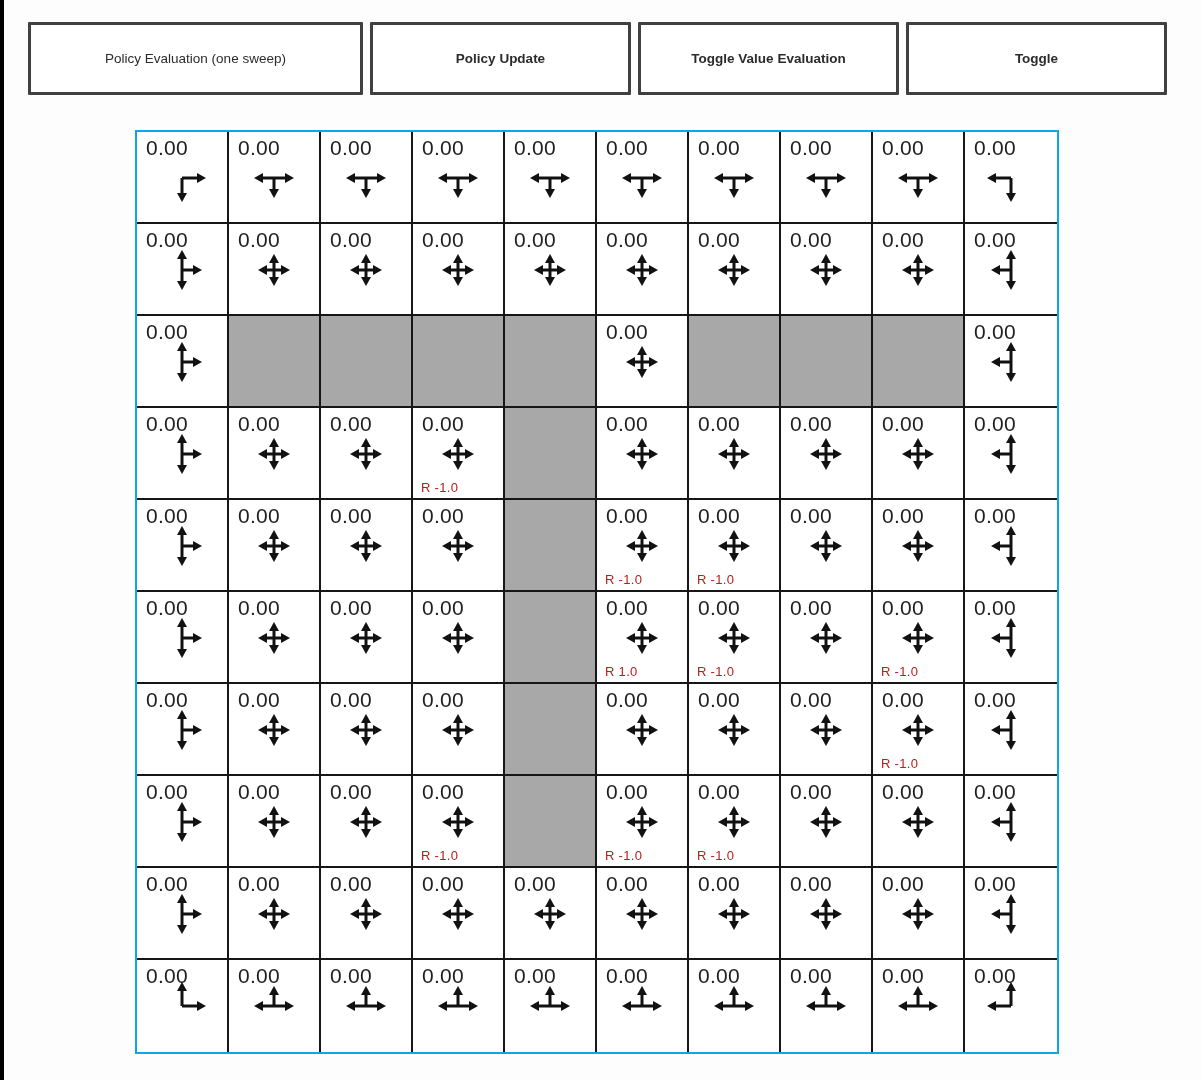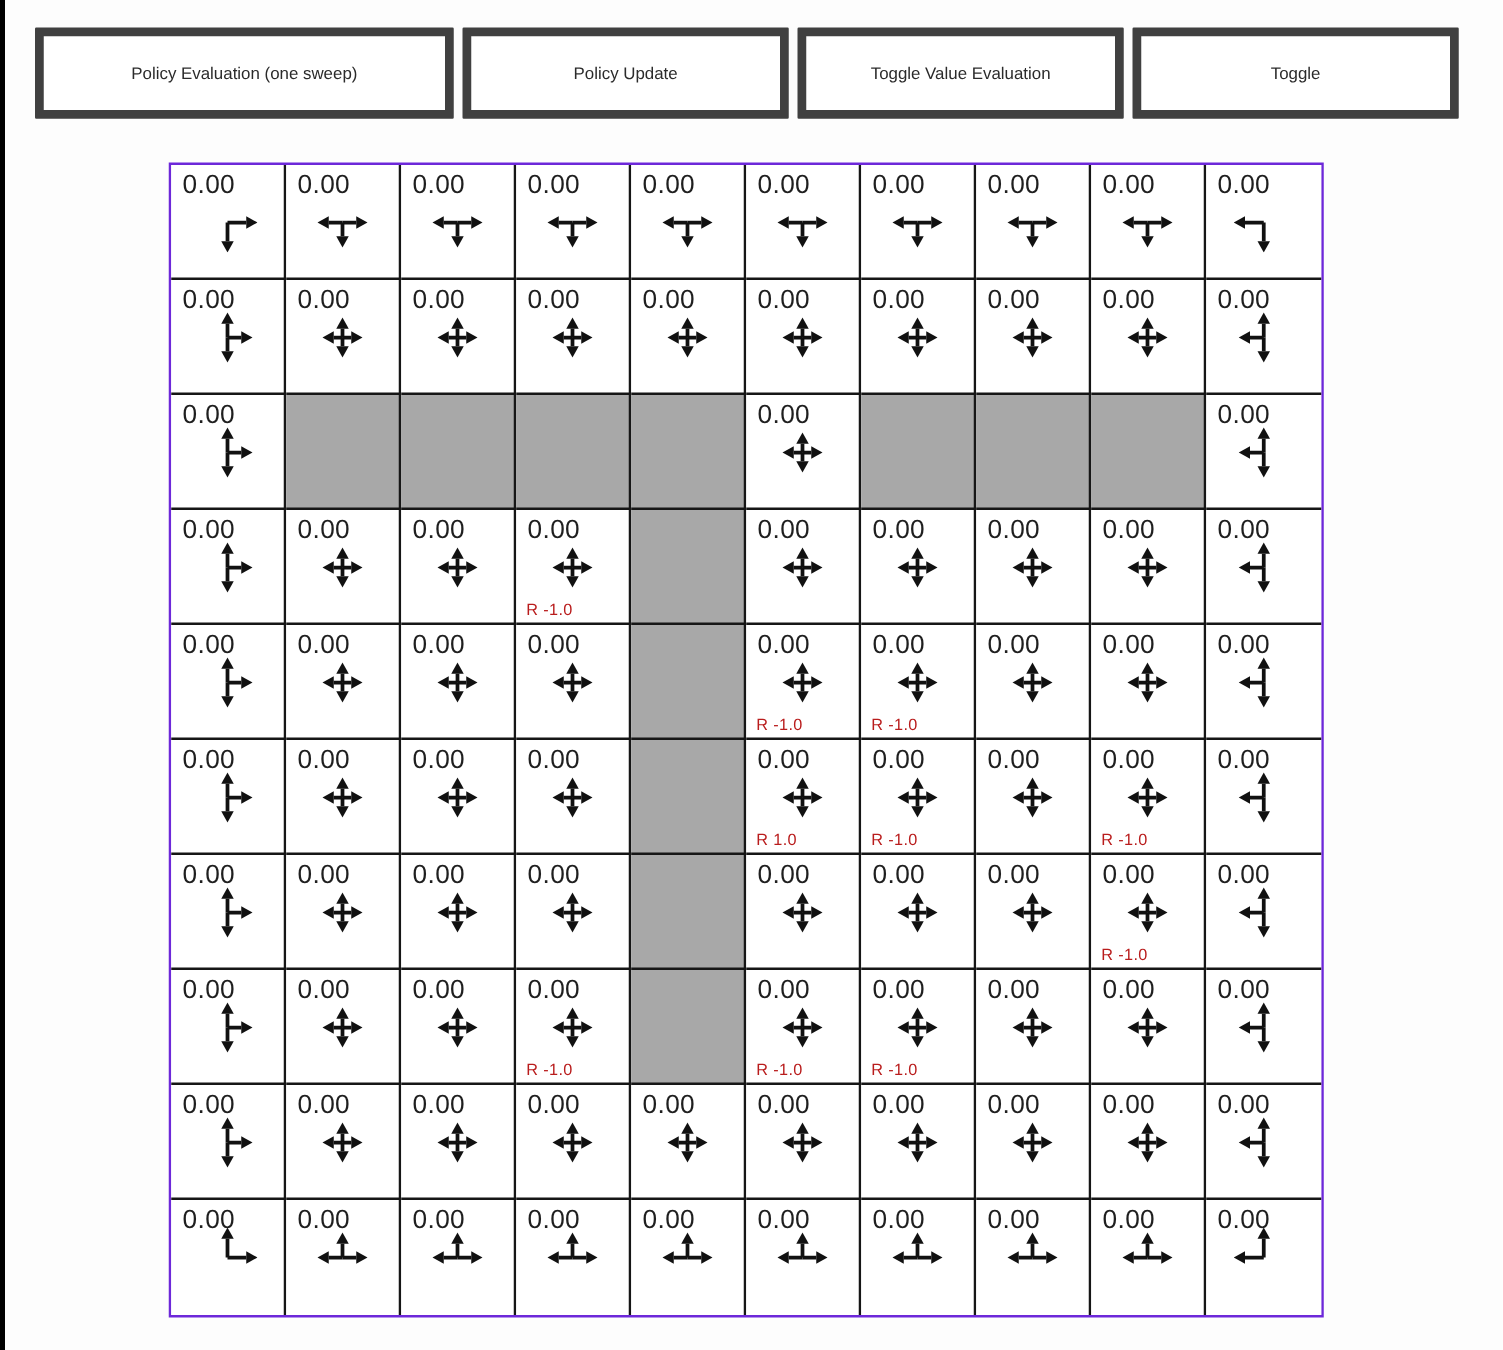--- a/index.html
+++ b/index.html
@@ -4,31 +4,31 @@
 <style>
   html,body{margin:0;padding:0;}
   body{
     width:1202px;height:1080px;position:relative;overflow:hidden;
     background:#fdfdfd;
     font-family:"Liberation Sans","DejaVu Sans",sans-serif;
   }
   .window-edge{position:absolute;left:0;top:0;width:4px;height:1080px;background:#000;}
   .toolbar{position:absolute;left:28px;top:22px;display:flex;gap:7px;}
   .btn{
-    height:73px;background:#ffffff;border:7px solid #404040;
+    height:73px;background:#ffffff;border:3px solid #404040;
     color:#2b2b2b;font-size:13.5px;
     display:flex;align-items:center;justify-content:center;
     cursor:pointer;user-select:none;border-radius:1px;
   }
   .btn.b0{width:335px;}
-  .btn.b1,.btn.b2,.btn.b3{width:261px;}
+  .btn.b1,.btn.b2,.btn.b3{width:261px;font-weight:bold;}
   .grid{
     position:absolute;left:135px;top:130px;
     display:grid;grid-template-columns:repeat(10,92px);grid-template-rows:repeat(10,92px);
-    border:2px solid #6d28d9;background:#ffffff;
+    border:2px solid #0ea5e9;background:#ffffff;
   }
   .cell{
     position:relative;box-sizing:border-box;
     border-right:2px solid #161616;border-bottom:2px solid #161616;
     background:#ffffff;
   }
   .cell.last-col{border-right:none;}
   .cell.last-row{border-bottom:none;}
   .cell.wall{background:var(--wall-color,#a8a8a8);}
   .val{

